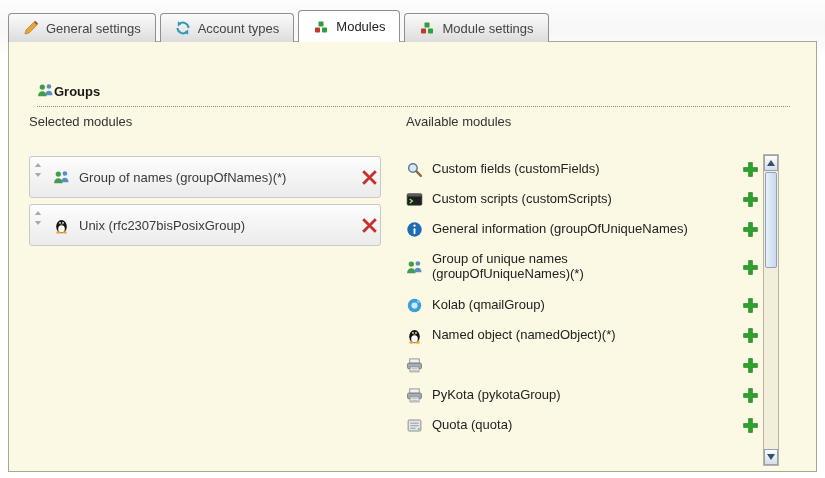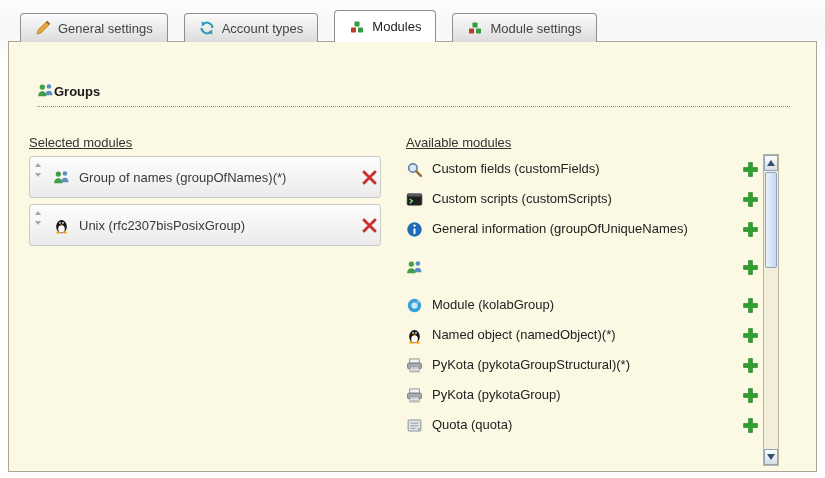--- a/index.html
+++ b/index.html
@@ -1,37 +1,37 @@
 <!DOCTYPE html>
 <html><head>
 <meta charset="utf-8">
 <style>
   * { margin:0; padding:0; box-sizing:border-box; }
   html,body { width:825px; height:478px; background:#ffffff; overflow:hidden;
     font-family:"Liberation Sans", sans-serif; font-size:13px; color:#333; }
   .stage { position:relative; width:825px; height:478px; background:linear-gradient(#fdfdfd,#f7f7f7 30px,#ffffff 60px); }
 
   
-  .tabs-bar { position:absolute; left:8px; top:10px; height:32px; display:flex; align-items:flex-end; gap:16px; z-index:2;margin-left:12px; }
+  .tabs-bar { position:absolute; left:8px; top:10px; height:32px; display:flex; align-items:flex-end; gap:4px; z-index:2; }
   .tab { display:flex; align-items:center; gap:7px; height:29px; padding:0 14px;
     border:1px solid #8f8f8f; border-bottom:none; border-radius:4px 4px 0 0;
     background:linear-gradient(#fbfbfb,#dcdcdc); color:#444; cursor:pointer; white-space:nowrap; }
   .tab.active { height:32px; background:#ffffff; color:#222; z-index:3; position:relative; }
   .tab svg { width:16px; height:16px; flex:0 0 16px; }
 
   
   .panel { position:absolute; left:8px; top:41px; width:809px; height:431px;
     background:#fbf8e3; border:1px solid #a9a694; z-index:1; }
 
   .section-header { position:absolute; left:28px; right:26px; top:40px; display:flex; align-items:flex-end; 
     padding-bottom:7px; border-bottom:1px dotted #8f8c76; }
   .section-header .title { font-weight:bold; color:#1a1a1a; }
   .section-header svg { width:17px; height:17px; }
 
-  .col-heading { position:absolute; top:93px; color:#333;text-decoration:underline; }
+  .col-heading { position:absolute; top:72px; color:#333; }
   .col-heading.left { left:20px; }
   .col-heading.right { left:397px; }
 
   
   .selected-list { position:absolute; left:20px; top:114px; width:352px; }
   .sel-row { display:flex; align-items:center; gap:9px; height:42px; padding:0 2px; margin-bottom:6px;
     background:linear-gradient(#fdfdfd,#ebebeb); border:1px solid #c9c9c9; border-radius:3px; cursor:move; }
   .sel-row .drag { width:12px; height:14px; flex:0 0 12px; align-self:flex-start; margin-top:6px; }
   .sel-row .type-icon, .avail-row .type-icon { width:17px; height:17px; flex:0 0 17px; }
   .sel-row .label { flex:1; color:#3a3a3a; }
@@ -185,32 +185,33 @@
           </svg>
       </div>
 
       <div class="avail-row" style="min-height:46px">
         <svg class="type-icon" viewBox="0 0 16 16">
             <circle cx="5" cy="4.8" r="2.5" fill="#3f9e46"></circle>
             <path d="M1 13.5c0-3.1 2-4.7 4-4.7s4 1.6 4 4.7z" fill="#3f9e46"></path>
             <circle cx="11.2" cy="4.2" r="2.2" fill="#5a8fc4"></circle>
             <path d="M7.8 12.4c0-2.8 1.7-4.2 3.4-4.2s3.4 1.4 3.4 4.2z" fill="#5a8fc4"></path>
           </svg>
+        <span class="label" style="max-width:175px">Group of unique names (groupOfUniqueNames)(*)</span>
         <svg class="add" viewBox="0 0 16 16">
             <path d="M6.2 1.5h3.6v4.7h4.7v3.6H9.8v4.7H6.2V9.8H1.5V6.2h4.7z" fill="#2ea22e" stroke="#1c7a1c" stroke-width="0.6"></path>
           </svg>
       </div>
 
       <div class="avail-row">
         <svg class="type-icon" viewBox="0 0 16 16">
             <circle cx="8" cy="8" r="6.3" fill="#3aa0d8"></circle>
             <circle cx="8" cy="8" r="2.9" fill="#cdeafa"></circle>
             <circle cx="11.5" cy="4.5" r="1.4" fill="#7fc7ea"></circle>
           </svg>
-        <span class="label">Module (kolabGroup)</span>
+        <span class="label">Kolab (qmailGroup)</span>
         <svg class="add" viewBox="0 0 16 16">
             <path d="M6.2 1.5h3.6v4.7h4.7v3.6H9.8v4.7H6.2V9.8H1.5V6.2h4.7z" fill="#2ea22e" stroke="#1c7a1c" stroke-width="0.6"></path>
           </svg>
       </div>
 
       <div class="avail-row">
         <svg class="type-icon" viewBox="0 0 16 16">
             <ellipse cx="8" cy="9" rx="5" ry="6.2" fill="#141414"></ellipse>
             <ellipse cx="8" cy="11.2" rx="3.1" ry="3.4" fill="#fff"></ellipse>
             <circle cx="6.6" cy="5.6" r="0.8" fill="#fff"></circle>
@@ -226,21 +227,20 @@
       </div>
 
       <div class="avail-row">
         <svg class="type-icon" viewBox="0 0 16 16">
             <rect x="3.5" y="1.8" width="9" height="4" fill="#f2f2f2" stroke="#8a8a8a" stroke-width="0.8"></rect>
             <rect x="1.5" y="5.8" width="13" height="5.2" rx="1" fill="#a7adb4" stroke="#6b6f74" stroke-width="0.8"></rect>
             <rect x="3.8" y="9.4" width="8.4" height="4.6" fill="#fff" stroke="#8a8a8a" stroke-width="0.8"></rect>
             <line x1="5" y1="11" x2="11" y2="11" stroke="#bbb"></line>
             <line x1="5" y1="12.6" x2="11" y2="12.6" stroke="#bbb"></line>
           </svg>
-        <span class="label">PyKota (pykotaGroupStructural)(*)</span>
         <svg class="add" viewBox="0 0 16 16">
             <path d="M6.2 1.5h3.6v4.7h4.7v3.6H9.8v4.7H6.2V9.8H1.5V6.2h4.7z" fill="#2ea22e" stroke="#1c7a1c" stroke-width="0.6"></path>
           </svg>
       </div>
 
       <div class="avail-row">
         <svg class="type-icon" viewBox="0 0 16 16">
             <rect x="3.5" y="1.8" width="9" height="4" fill="#f2f2f2" stroke="#8a8a8a" stroke-width="0.8"></rect>
             <rect x="1.5" y="5.8" width="13" height="5.2" rx="1" fill="#a7adb4" stroke="#6b6f74" stroke-width="0.8"></rect>
             <rect x="3.8" y="9.4" width="8.4" height="4.6" fill="#fff" stroke="#8a8a8a" stroke-width="0.8"></rect>

